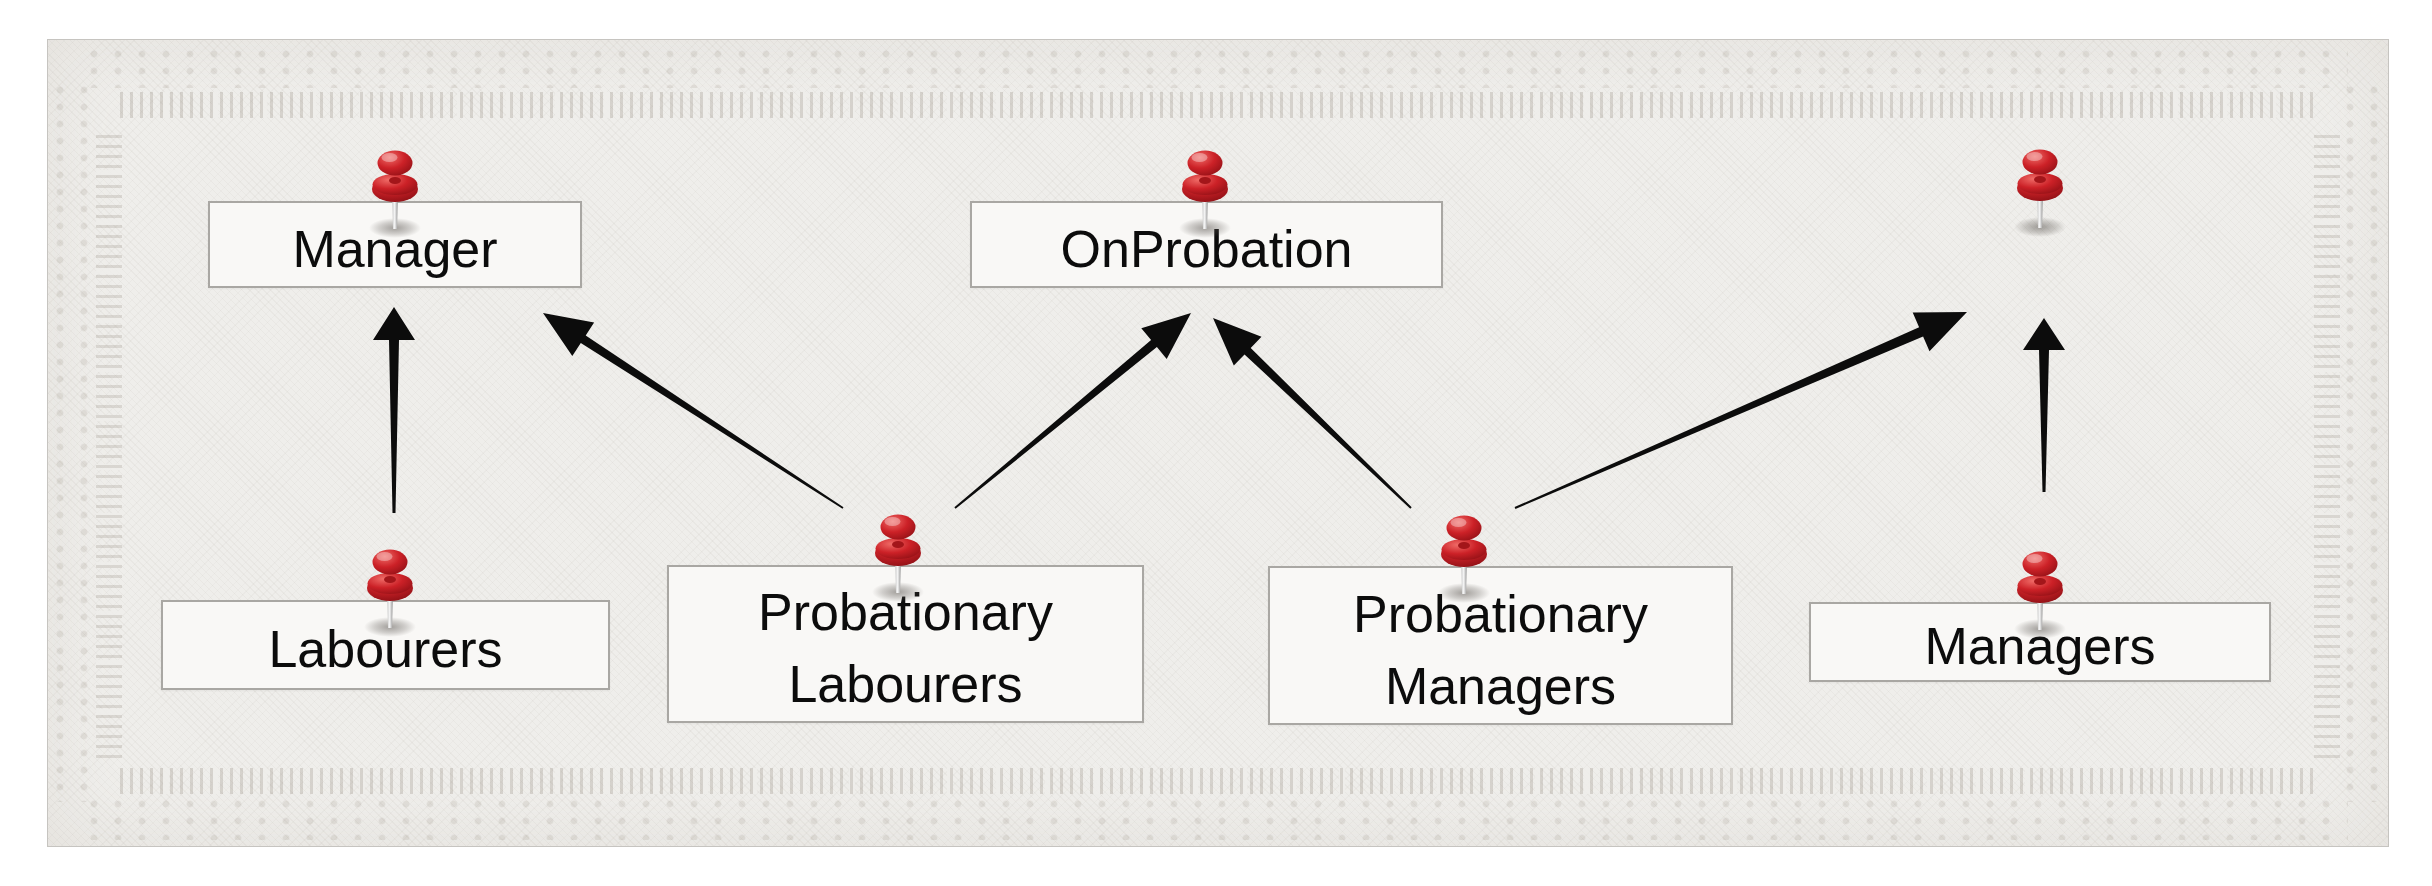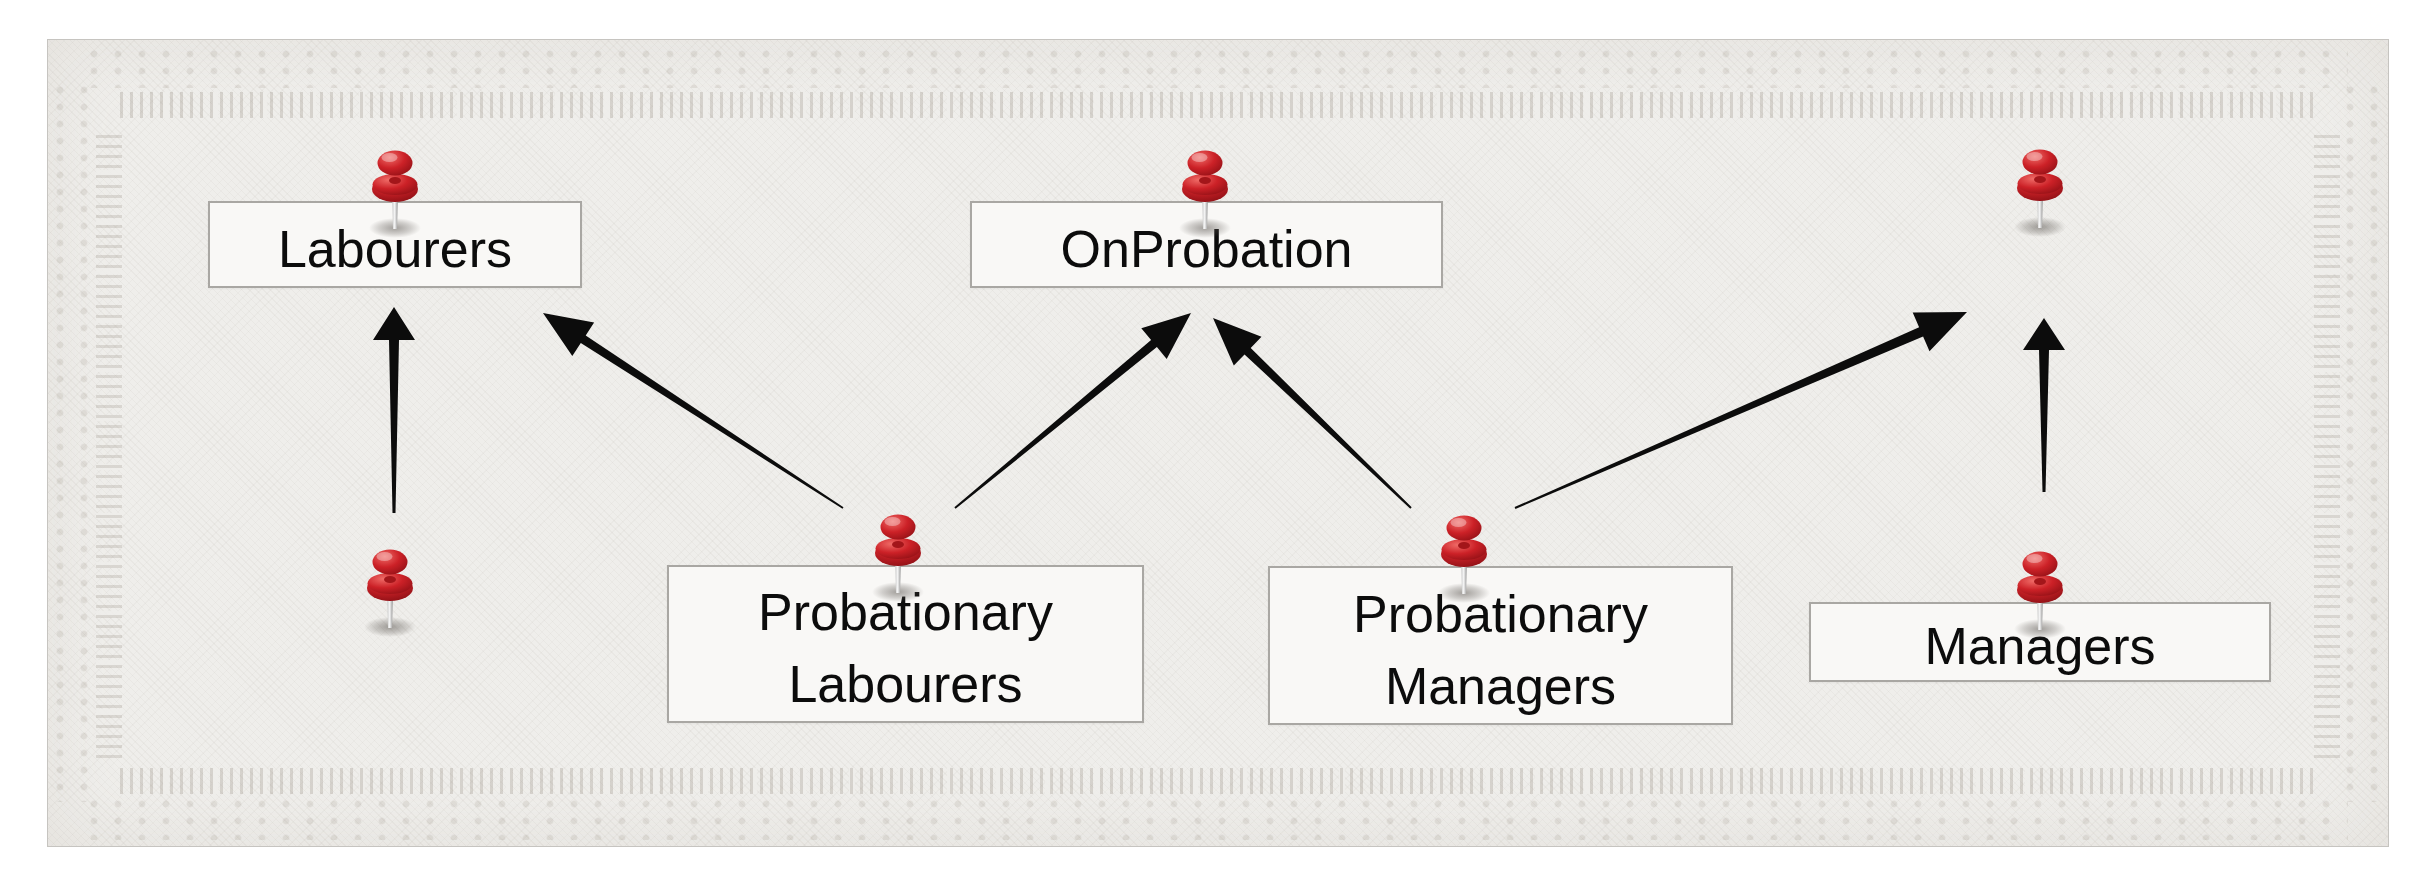--- a/index.html
+++ b/index.html
@@ -118,24 +118,27 @@
   <svg class="arrows" width="2432" height="886" viewBox="0 0 2432 886">
     <polygon points="395.5,513 399,340 415,340 394,307 373,340 389,340 392.5,513"></polygon>
     <polygon points="843.5,507.2 585.7,335.4 594.1,322.4 543,313 572.3,356 580.8,343 842.5,508.8"></polygon>
     <polygon points="955.6,508.8 1156.9,347.1 1166.7,359 1191,313 1141.3,328.2 1151.1,340.1 954.4,507.2"></polygon>
     <polygon points="1411.7,507.3 1250.7,348 1261.5,336.8 1213,318 1233.8,365.6 1244.5,354.5 1410.3,508.7"></polygon>
     <polygon points="1515.4,508.9 1923.1,336.5 1929.5,351.2 1967,312 1912.7,312.6 1919.1,327.3 1514.6,507.1"></polygon>
     <polygon points="2045.5,492 2049,350 2065,350 2044,318 2023,350 2039,350 2042.5,492"></polygon>
   </svg>
 
   <div class="node" style="left:208px;top:201px;width:374px;height:87px">
-    <span>Labourers</span>
+    <span>Manager</span>
   </div>
   <div class="node" style="left:970px;top:201px;width:473px;height:87px">
     <span>OnProbation</span>
+  </div>
+  <div class="node" style="left:161px;top:600px;width:449px;height:90px">
+    <span>Labourers</span>
   </div>
   <div class="node" style="left:667px;top:565px;width:477px;height:158px">
     <span>Probationary Labourers</span>
   </div>
   <div class="node" style="left:1268px;top:566px;width:465px;height:159px">
     <span>Probationary Managers</span>
   </div>
   <div class="node" style="left:1809px;top:602px;width:462px;height:80px">
     <span>Managers</span>
   </div>

